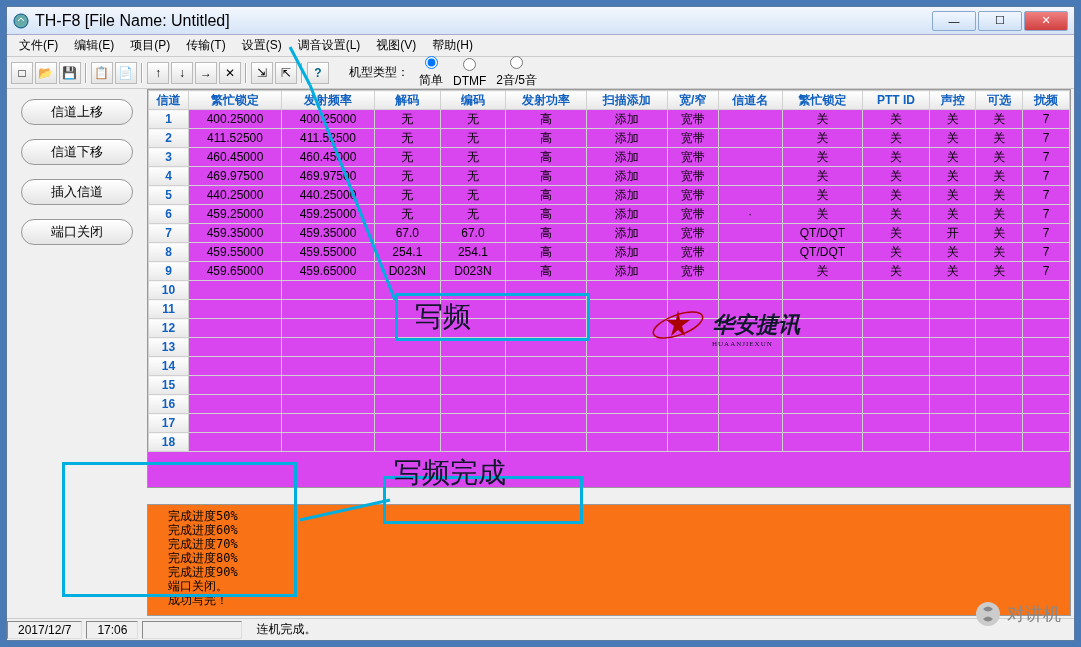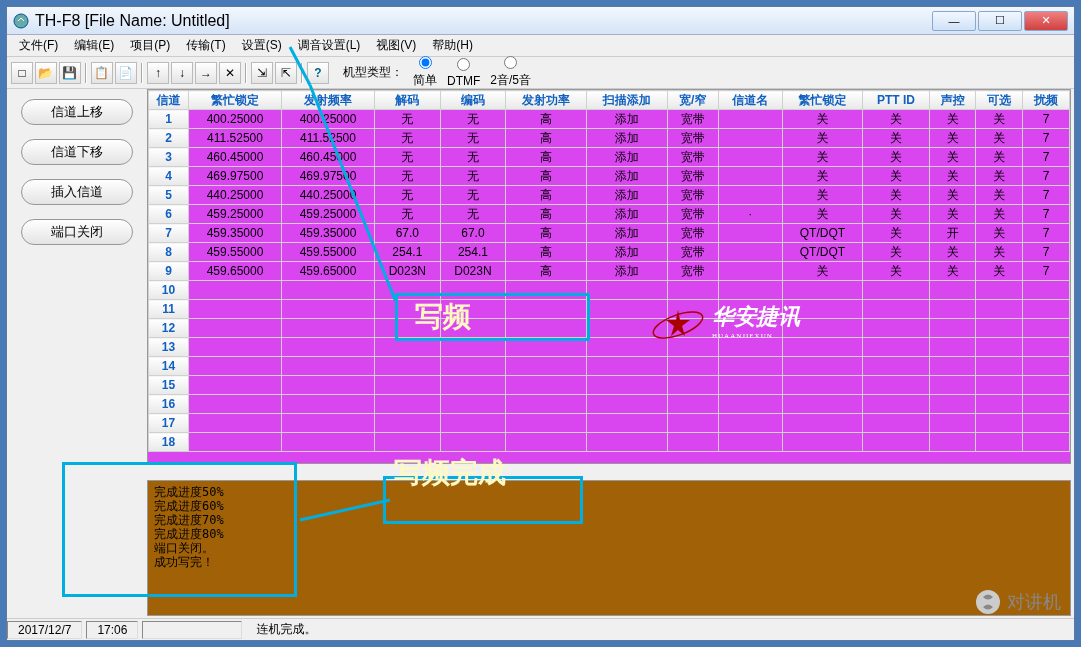--- a/index.html
+++ b/index.html
@@ -9,40 +9,40 @@
 .titlebar-icon { width: 16px; height: 16px; margin-right: 6px; }
 .titlebar-text { flex: 1; font-size: 16px; color: #000; }
 .win-controls { display: flex; gap: 2px; }
 .win-btn { width: 44px; height: 20px; border: 1px solid #8aa8cc; background: linear-gradient(to bottom, #f2f7ff, #d0e2f7); border-radius: 2px; display: flex; align-items: center; justify-content: center; font-size: 11px; cursor: default; }
 .win-btn.close { background: linear-gradient(to bottom, #f08080, #d04040); color: #fff; }
 .menubar { height: 22px; background: #f0f0f0; display: flex; align-items: flex-end; padding: 0 4px; border-bottom: 1px solid #ccc; }
 .menubar span { padding: 2px 8px; cursor: default; }
 .toolbar { height: 32px; background: #f0f0f0; display: flex; align-items: center; padding: 2px 4px; border-bottom: 1px solid #ccc; gap: 2px; }
 .tb-btn { width: 22px; height: 22px; border: 1px solid #bbb; background: linear-gradient(to bottom, #fff, #e4e4e4); display: flex; align-items: center; justify-content: center; font-size: 12px; cursor: default; }
 .tb-sep { width: 2px; height: 20px; border-left: 1px solid #aaa; border-right: 1px solid #fff; margin: 0 2px; }
-.model-area { display: flex; align-items: center; gap: 10px; margin-left: 12px; }
+.model-area { display: flex; align-items: center; gap: 10px; margin-left: 18px; }
 .model-area label { display: flex; align-items: center; gap: 3px; flex-direction: column; }
 .main { flex: 1; display: flex; overflow: hidden; }
 .sidebar { width: 140px; padding: 10px 14px; display: flex; flex-direction: column; gap: 14px; background: #f0f0f0; }
 .side-btn { height: 26px; border: 1px solid #999; background: linear-gradient(to bottom, #fff, #e4e4e4); border-radius: 13px; font-size: 13px; cursor: default; }
 .content { flex: 1; display: flex; flex-direction: column; overflow: hidden; position: relative; }
 .grid-wrap { flex: 1; overflow: auto; background: #d946ef; border: 1px solid #999; margin: 0 3px 16px 0; }
 table { border-collapse: collapse; width: 100%; font-size: 12px; }
 th, td { border: 1px solid #d0d0d0; text-align: center; height: 19px; white-space: nowrap; padding: 0 4px; }
 th { background: linear-gradient(to bottom, #fff, #e8e8e8); color: #1060c0; font-weight: bold; position: sticky; top: 0; }
 td.rownum { background: linear-gradient(to bottom, #fff, #e8e8e8); color: #1060c0; font-weight: bold; width: 40px; }
-.log-area { height: 136px; background: #a16207; border: 1px solid #999; margin: 0 3px 2px 0; padding: 4px 6px; font-size: 12px; line-height: 14px; overflow: auto; font-family: SimSun, monospace; }
+.log-area { height: 112px; background: #f97316; border: 1px solid #999; margin: 0 3px 2px 0; padding: 4px 20px; font-size: 12px; line-height: 14px; overflow: auto; font-family: SimSun, monospace; }
 .statusbar { height: 22px; background: #f0f0f0; border-top: 1px solid #ccc; display: flex; align-items: center; font-size: 12px; }
 .status-cell { border: 1px inset #ddd; padding: 1px 10px; margin-right: 4px; height: 18px; display: flex; align-items: center; }
 .annotation { position: absolute; border: 3px solid #00aee0; pointer-events: none; z-index: 50; }
-.annotation-label { position: absolute; color: #fef9c3; font-size: 28px; font-weight: bold; pointer-events: none; z-index: 51; }
+.annotation-label { position: absolute; color: #0f172a; font-size: 28px; font-weight: normal; pointer-events: none; z-index: 51; }
 .arrow-line { position: absolute; z-index: 49; pointer-events: none; }
-.watermark { position: absolute; font-size: 22px; color: #ffffff; font-family: STKaiti, KaiTi, "Microsoft YaHei", serif; display: flex; align-items: flex-start; font-style: italic; font-weight: bold; }
+.watermark { position: absolute; font-size: 22px; color: #0f172a; font-family: STKaiti, KaiTi, "Microsoft YaHei", serif; display: flex; align-items: flex-end; font-style: italic; font-weight: bold; }
 .watermark svg { margin-right: 6px; }
-.corner-mark { position: absolute; bottom: 32px; right: 20px; color: #888; font-size: 18px; display: flex; align-items: center; gap: 6px; }
+.corner-mark { position: absolute; bottom: 20px; right: 20px; color: #888; font-size: 18px; display: flex; align-items: center; gap: 6px; }
 </style>
 </head>
 <body>
 
 <div class="window">
   <div class="titlebar">
     <svg class="titlebar-icon" viewBox="0 0 16 16">
         <circle cx="8" cy="8" r="7" fill="#6aa" stroke="#058"></circle>
         <path d="M5 8 L8 5 L11 8" stroke="#fff" fill="none"></path>
       </svg>
@@ -417,20 +417,21 @@
                 <td></td>
               </tr>
             </tbody>
         </table>
       </div>
       <div class="log-area" id="log">
           <div>完成进度50%</div>
           <div>完成进度60%</div>
           <div>完成进度70%</div>
           <div>完成进度80%</div>
+          <div>完成进度90%</div>
           <div>端口关闭。</div>
           <div>成功写完！</div>
         </div>
     </div>
   </div>
 
   <div class="statusbar">
     <div class="status-cell">2017/12/7</div>
     <div class="status-cell">17:06</div>
     <div class="status-cell" style="flex:0 0 100px"></div>

